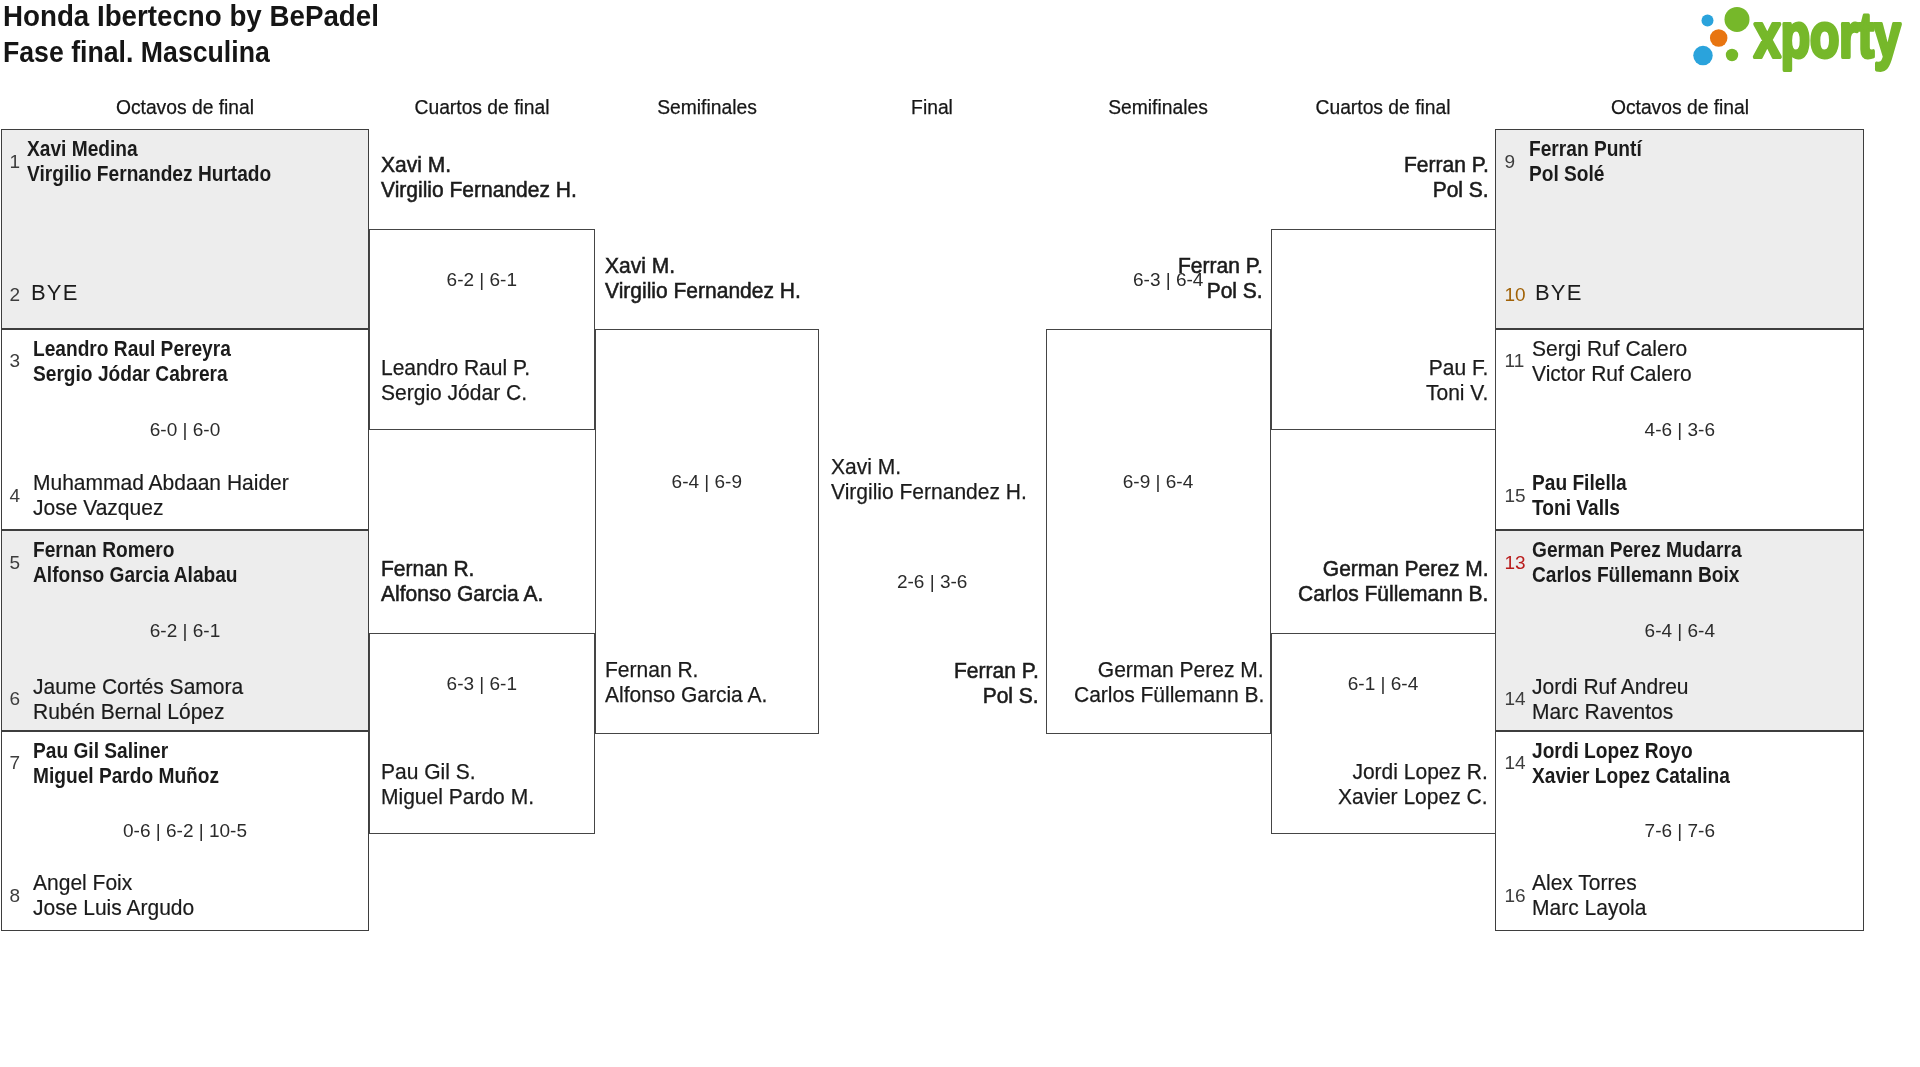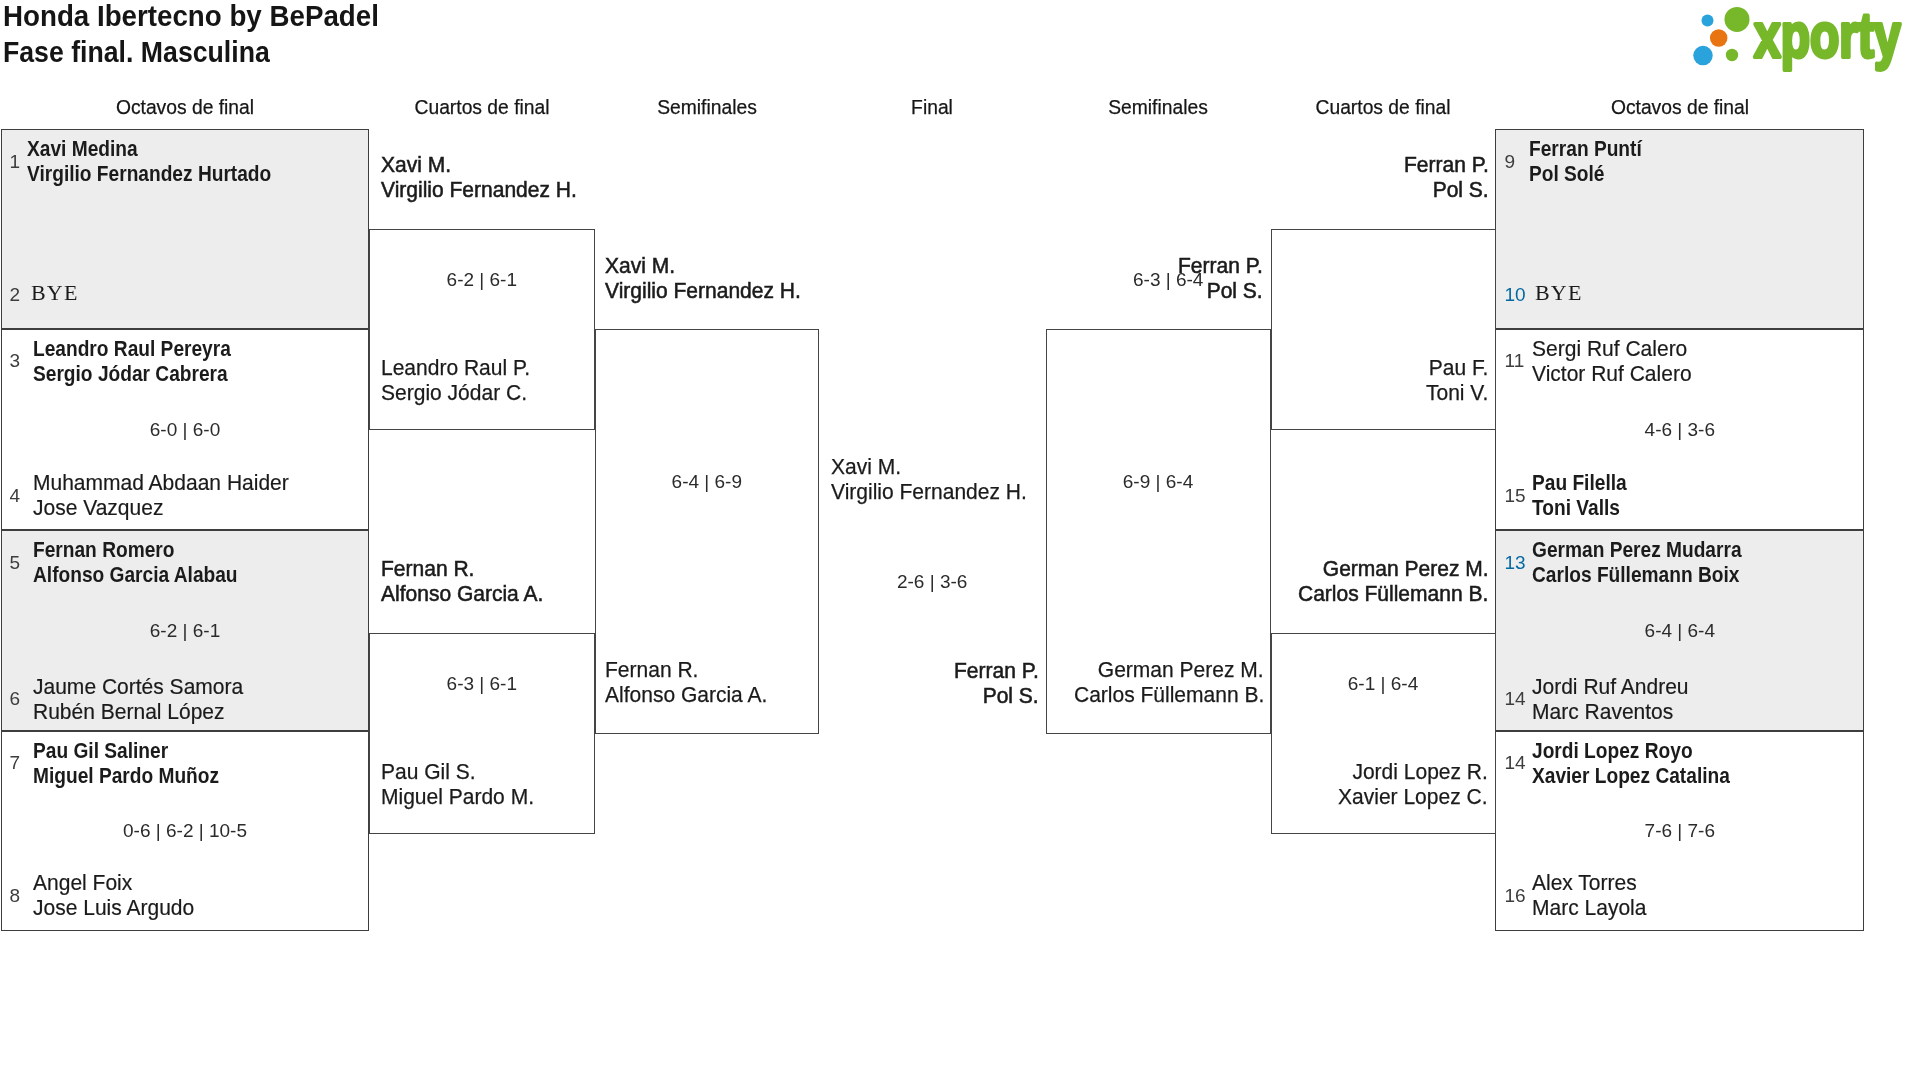--- a/index.html
+++ b/index.html
@@ -2,21 +2,21 @@
 <html><head><meta charset="utf-8">
 <style>
 html,body{margin:0;padding:0;}
 body{width:1920px;height:1067px;background:#fff;position:relative;overflow:hidden;
      font-family:"Liberation Sans",sans-serif;}
 .t{position:absolute;white-space:nowrap;}
 .box{position:absolute;box-sizing:border-box;}
 .wlbl{-webkit-text-stroke:0.55px;}
 .llbl{-webkit-text-stroke:0.25px;}
 .hdr{-webkit-text-stroke:0.25px;}
-.bye{letter-spacing:1.2px;font-family:Liberation Serif, serif;}
+.bye{letter-spacing:1.2px;}
 .med{-webkit-text-stroke:0.2px;}
 </style></head><body>
 <div class="box" style="left:1px;top:128.5px;width:368px;height:200.5px;background:#ededed;border:1px solid #3e3e3e;"></div>
 <div class="box" style="left:1495px;top:128.5px;width:369px;height:200.5px;background:#ededed;border:1px solid #3e3e3e;"></div>
 <div class="box" style="left:1px;top:329px;width:368px;height:200.5px;background:#ffffff;border:1px solid #3e3e3e;"></div>
 <div class="box" style="left:1495px;top:329px;width:369px;height:200.5px;background:#ffffff;border:1px solid #3e3e3e;"></div>
 <div class="box" style="left:1px;top:529.5px;width:368px;height:201.5px;background:#ededed;border:1px solid #3e3e3e;"></div>
 <div class="box" style="left:1495px;top:529.5px;width:369px;height:201.5px;background:#ededed;border:1px solid #3e3e3e;"></div>
 <div class="box" style="left:1px;top:731px;width:368px;height:200px;background:#ffffff;border:1px solid #3e3e3e;"></div>
 <div class="box" style="left:1495px;top:731px;width:369px;height:200px;background:#ffffff;border:1px solid #3e3e3e;"></div>
@@ -57,30 +57,30 @@
 <div class="t" style="top:753.4px;font-size:19px;line-height:19px;color:#3d3d3d;left:9.5px;">7</div>
 <div class="t" style="top:739.9px;font-size:22px;line-height:22px;font-weight:700;color:#1b1b1b;left:33px;transform:scaleX(0.87);transform-origin:0 0;">Pau Gil Saliner</div>
 <div class="t" style="top:764.6px;font-size:22px;line-height:22px;font-weight:700;color:#1b1b1b;left:33px;transform:scaleX(0.87);transform-origin:0 0;">Miguel Pardo Muñoz</div>
 <div class="t" style="top:821.4px;font-size:19px;line-height:19px;color:#2b2b2b;left:-65px;width:500px;text-align:center;">0-6 | 6-2 | 10-5</div>
 <div class="t" style="top:885.9px;font-size:19px;line-height:19px;color:#3d3d3d;left:9.5px;">8</div>
 <div class="t med" style="top:872.4px;font-size:22px;line-height:22px;color:#1b1b1b;left:33px;transform:scaleX(0.955);transform-origin:0 0;">Angel Foix</div>
 <div class="t med" style="top:897.1px;font-size:22px;line-height:22px;color:#1b1b1b;left:33px;transform:scaleX(0.955);transform-origin:0 0;">Jose Luis Argudo</div>
 <div class="t" style="top:151.9px;font-size:19px;line-height:19px;color:#3d3d3d;left:1504.5px;">9</div>
 <div class="t" style="top:138.4px;font-size:22px;line-height:22px;font-weight:700;color:#1b1b1b;left:1528.5px;transform:scaleX(0.87);transform-origin:0 0;">Ferran Puntí</div>
 <div class="t" style="top:163.1px;font-size:22px;line-height:22px;font-weight:700;color:#1b1b1b;left:1528.5px;transform:scaleX(0.87);transform-origin:0 0;">Pol Solé</div>
-<div class="t" style="top:284.9px;font-size:19px;line-height:19px;color:#0369a1;left:1504.5px;">10</div>
+<div class="t" style="top:284.9px;font-size:19px;line-height:19px;color:#a16207;left:1504.5px;">10</div>
 <div class="t bye" style="top:282.4px;font-size:22px;line-height:22px;color:#1b1b1b;left:1535px;">BYE</div>
 <div class="t" style="top:351.4px;font-size:19px;line-height:19px;color:#3d3d3d;left:1504.5px;">11</div>
 <div class="t med" style="top:337.9px;font-size:22px;line-height:22px;color:#1b1b1b;left:1531.5px;transform:scaleX(0.955);transform-origin:0 0;">Sergi Ruf Calero</div>
 <div class="t med" style="top:362.6px;font-size:22px;line-height:22px;color:#1b1b1b;left:1531.5px;transform:scaleX(0.955);transform-origin:0 0;">Victor Ruf Calero</div>
 <div class="t" style="top:419.9px;font-size:19px;line-height:19px;color:#2b2b2b;left:1429.8px;width:500px;text-align:center;">4-6 | 3-6</div>
 <div class="t" style="top:485.7px;font-size:19px;line-height:19px;color:#3d3d3d;left:1504.5px;">15</div>
 <div class="t" style="top:472.2px;font-size:22px;line-height:22px;font-weight:700;color:#1b1b1b;left:1531.5px;transform:scaleX(0.87);transform-origin:0 0;">Pau Filella</div>
 <div class="t" style="top:496.9px;font-size:22px;line-height:22px;font-weight:700;color:#1b1b1b;left:1531.5px;transform:scaleX(0.87);transform-origin:0 0;">Toni Valls</div>
-<div class="t" style="top:552.9px;font-size:19px;line-height:19px;color:#0369a1;left:1504.5px;">13</div>
+<div class="t" style="top:552.9px;font-size:19px;line-height:19px;color:#b91c1c;left:1504.5px;">13</div>
 <div class="t" style="top:539.4px;font-size:22px;line-height:22px;font-weight:700;color:#1b1b1b;left:1531.5px;transform:scaleX(0.87);transform-origin:0 0;">German Perez Mudarra</div>
 <div class="t" style="top:564.1px;font-size:22px;line-height:22px;font-weight:700;color:#1b1b1b;left:1531.5px;transform:scaleX(0.87);transform-origin:0 0;">Carlos Füllemann Boix</div>
 <div class="t" style="top:620.7px;font-size:19px;line-height:19px;color:#2b2b2b;left:1429.8px;width:500px;text-align:center;">6-4 | 6-4</div>
 <div class="t" style="top:689.4px;font-size:19px;line-height:19px;color:#3d3d3d;left:1504.5px;">14</div>
 <div class="t med" style="top:675.9px;font-size:22px;line-height:22px;color:#1b1b1b;left:1531.5px;transform:scaleX(0.955);transform-origin:0 0;">Jordi Ruf Andreu</div>
 <div class="t med" style="top:700.6px;font-size:22px;line-height:22px;color:#1b1b1b;left:1531.5px;transform:scaleX(0.955);transform-origin:0 0;">Marc Raventos</div>
 <div class="t" style="top:753.4px;font-size:19px;line-height:19px;color:#3d3d3d;left:1504.5px;">14</div>
 <div class="t" style="top:739.9px;font-size:22px;line-height:22px;font-weight:700;color:#1b1b1b;left:1531.5px;transform:scaleX(0.87);transform-origin:0 0;">Jordi Lopez Royo</div>
 <div class="t" style="top:764.6px;font-size:22px;line-height:22px;font-weight:700;color:#1b1b1b;left:1531.5px;transform:scaleX(0.87);transform-origin:0 0;">Xavier Lopez Catalina</div>
 <div class="t" style="top:821.4px;font-size:19px;line-height:19px;color:#2b2b2b;left:1429.8px;width:500px;text-align:center;">7-6 | 7-6</div>

